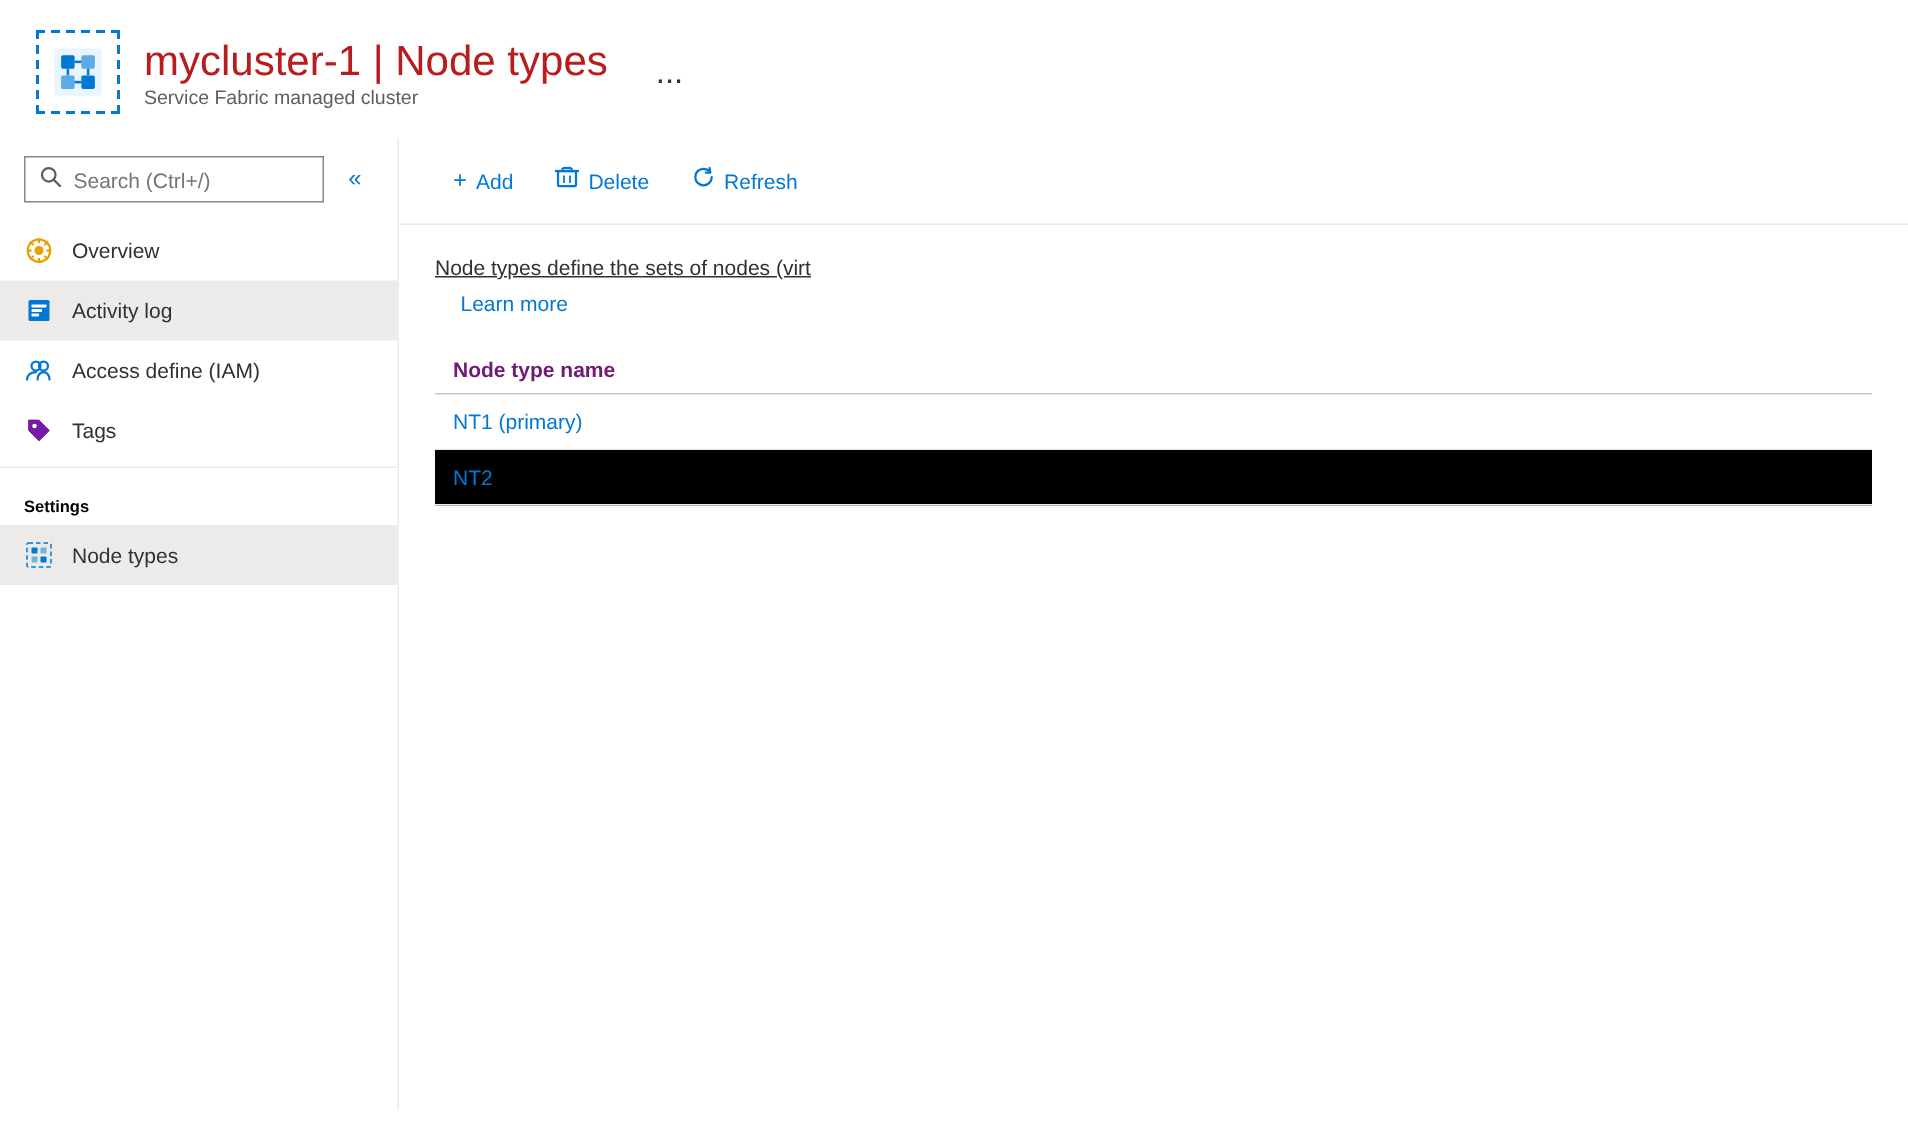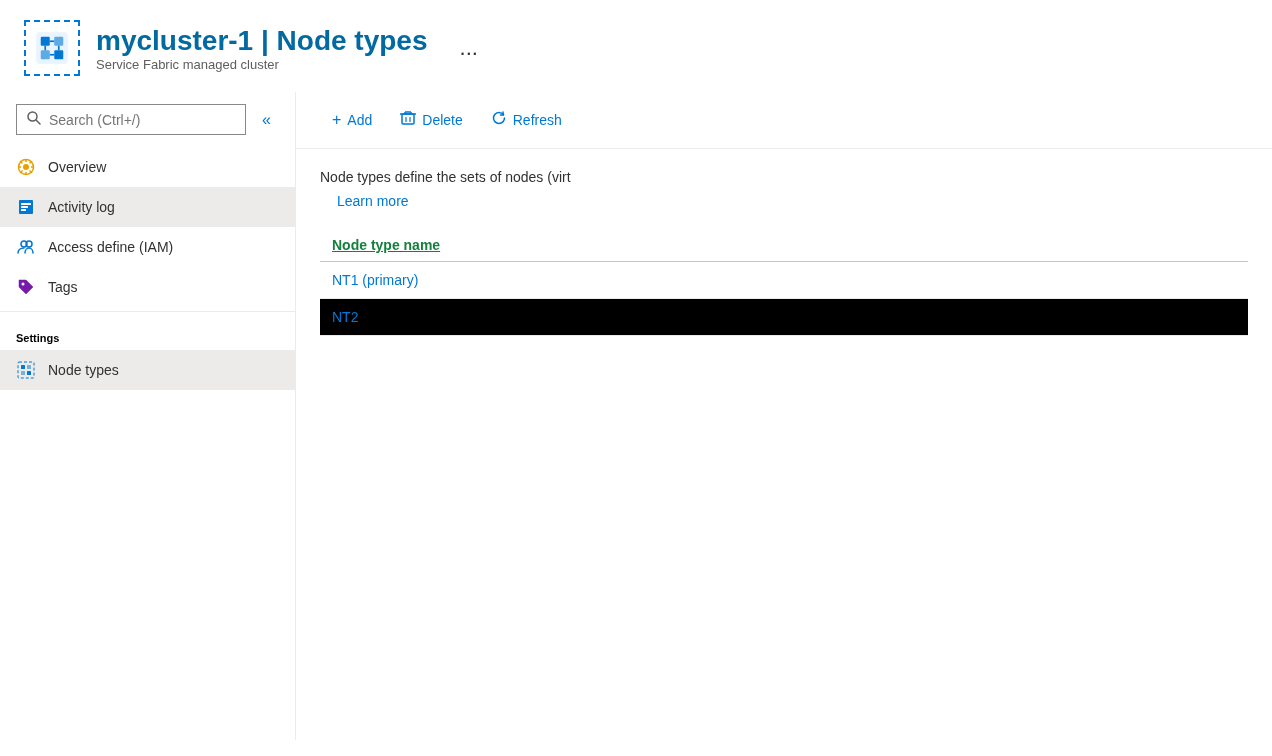--- a/index.html
+++ b/index.html
@@ -30,22 +30,22 @@
       flex-shrink: 0;
     }
 
     .header-icon svg {
       width: 36px;
       height: 36px;
     }
 
     .header-text h1 {
       font-size: 28px;
-      font-weight: 700;
-      color: #0369a1;
+      font-weight: 400;
+      color: #b91c1c;
       line-height: 1.2;
     }
 
     .header-text p {
       font-size: 13px;
       color: #605e5c;
       margin-top: 0;
     }
 
     .ellipsis-btn {
@@ -56,21 +56,21 @@
       padding: 4px 8px;
     }
 
     .main-layout {
       display: flex;
       height: calc(756px - 108px);
     }
 
     
     .sidebar {
-      width: 296px;
+      width: 266px;
       flex-shrink: 0;
       padding: 8px 0;
       border-right: 1px solid #edebe9;
     }
 
     .search-container {
       padding: 4px 16px 12px 16px;
       display: flex;
       align-items: center;
       gap: 8px;
@@ -193,23 +193,22 @@
 
     .table-header {
       display: flex;
       padding: 8px 12px;
       border-bottom: 1px solid #c8c6c4;
     }
 
     .table-header-cell {
       font-size: 14px;
       font-weight: 600;
-      color: #15803d;
+      color: #701a75;
       flex: 1;
-      text-decoration: underline;
     }
 
     .table-row {
       display: flex;
       padding: 10px 12px;
       border-bottom: 1px solid #edebe9;
       align-items: center;
       cursor: pointer;
     }
 
@@ -365,21 +364,21 @@
             <path d="M13.5 8A5.5 5.5 0 1 1 8 2.5c1.8 0 3.4.86 4.4 2.2" stroke="#0078d4" stroke-width="1.5" stroke-linecap="round"></path>
             <polyline points="12,2 12.5,5 9.5,5" fill="none" stroke="#0078d4" stroke-width="1.5" stroke-linecap="round" stroke-linejoin="round"></polyline>
           </svg>
         </span>
         <span>Refresh</span>
       </button>
     </div>
 
     <div class="content-body">
 
-      <div style="margin-bottom: 8px;">
+      <div style="margin-bottom: 8px; text-decoration: underline;">
         <span class="description-text">Node types define the sets of nodes (virt</span>
       </div>
       <a class="learn-more">Learn more</a>
 
       
       <div class="table-section">
         <div class="table-header">
           <div class="table-header-cell">Node type name</div>
         </div>
 

